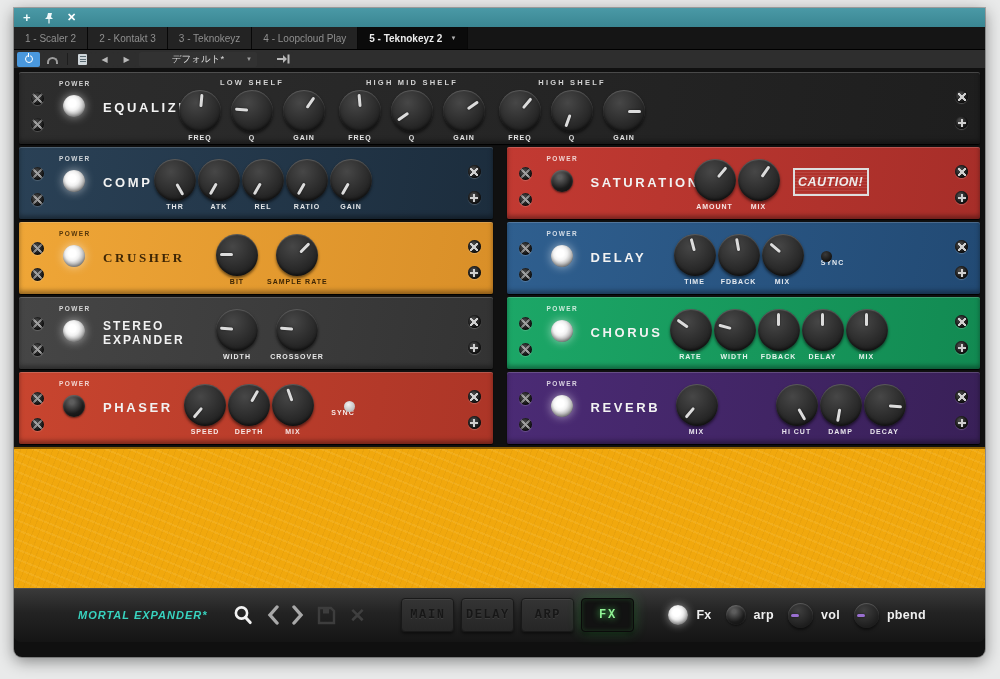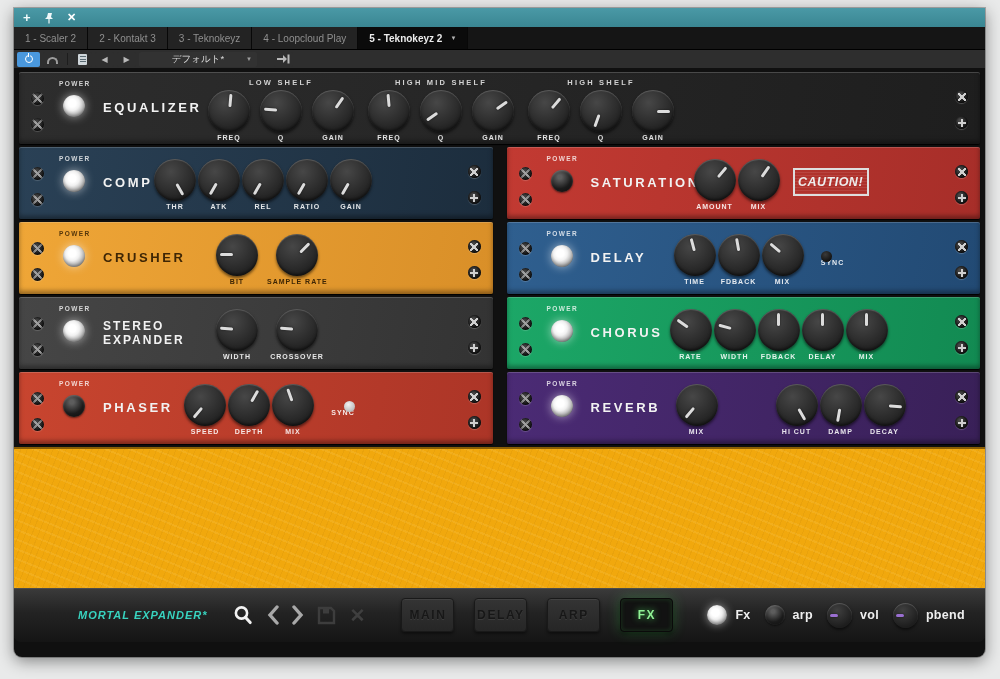--- a/index.html
+++ b/index.html
@@ -107,36 +107,36 @@
     box-shadow:inset 0 1px 2px rgba(255,255,255,.25), 0 1px 2px rgba(0,0,0,.55);
   }
   .led.on {
     background:radial-gradient(circle at 42% 38%, #ffffff 0 20%, #f1f1f1 38%, #b5b5b5 65%, #6c6c6c 92%);
     box-shadow:0 0 10px rgba(255,255,255,.55), inset 0 -2px 3px rgba(0,0,0,.25);
   }
   .sname {
     position:absolute; left:84px; top:50%; transform:translateY(-50%); margin:0;
     font-size:13px; font-weight:bold; letter-spacing:2.6px; color:#f2f2f2; line-height:1.2;
   }
-  .dark-text .sname { color:#3e2605; }
+  .dark-text .sname { color:#3e2605;font-family:Liberation Serif, serif; }
   .sname.wrap2 { width:112px; font-size:12px; letter-spacing:2px; }
   .knobs { position:absolute; top:12px; display:flex; }
   .kcol { width:44px; text-align:center; }
   .kcol.w { width:60px; }
   .knob {
     width:42px; height:42px; margin:0 auto; border-radius:50%; position:relative;
     background:radial-gradient(circle at 40% 30%, #474747, #2b2b2b 55%, #181818 92%);
     box-shadow:0 2px 3px rgba(0,0,0,.55), inset 0 1px 1px rgba(255,255,255,.2), inset 0 -2px 3px rgba(0,0,0,.5);
   }
   .ptr { position:absolute; inset:0; }
   .ptr::before { content:""; position:absolute; left:50%; top:4px; width:3px; height:13px; margin-left:-1.5px;
     border-radius:2px; background:#dcdcdc; box-shadow:0 0 2px rgba(0,0,0,.6); }
   .klabel { display:block; margin-top:2px; font-size:7px; font-weight:bold; letter-spacing:1px; color:rgba(255,255,255,.88); white-space:nowrap; }
   .dark-text .klabel { color:#3e2605; }
-  .eq-secs { position:absolute; left:184px; top:6px; display:flex; }
+  .eq-secs { position:absolute; left:155px; top:6px; display:flex; }
   .eq-sec { width:156px; margin-right:4px; }
   .sec-label { display:block; text-align:center; font-size:7.5px; font-weight:bold; letter-spacing:2.2px; color:#d2d2d2; margin-bottom:3px; }
   .eq-sec .krow { display:flex; }
   .eq-sec .kcol { width:52px; }
   .badge {
     position:absolute; left:286px; top:21px; width:76px; height:28px; border:2px solid #dedede;
     display:flex; align-items:center; justify-content:center;
     color:#ededed; font-weight:bold; font-style:italic; font-size:12.5px; letter-spacing:.5px;
     background:repeating-linear-gradient(0deg, rgba(255,255,255,.09) 0 1px, transparent 1px 3px);
   }
@@ -161,21 +161,21 @@
   }
   
   .bottombar {
     height:54px; background:linear-gradient(#3b3b3b, #232323 45%, #151515);
     border-radius:0 0 7px 7px; display:flex; align-items:center; padding:0 16px;
     box-shadow:inset 0 1px 0 rgba(255,255,255,.09);
   }
   .logo { color:#38d3bf; font-size:11px; font-weight:bold; font-style:italic; letter-spacing:1px; margin-left:48px; white-space:nowrap; }
   .bicons { display:flex; align-items:center; gap:13px; margin-left:26px; }
   .x-ico { color:#3f3f3f; font-size:19px; font-weight:bold; line-height:1; }
-  .navbtns { display:flex; gap:20px; margin-left:36px; }
+  .navbtns { display:flex; gap:7px; margin-left:36px;font-family:Liberation Mono, monospace; }
   .nbtn {
     width:53px; height:34px; display:flex; align-items:center; justify-content:center;
     background:linear-gradient(#343434,#262626); border:1px solid #191919; border-radius:4px;
     font-size:12px; font-weight:bold; letter-spacing:1.6px; color:#171717;
     text-shadow:0 1px 0 rgba(255,255,255,.08);
     box-shadow:inset 0 1px 0 rgba(255,255,255,.07), 0 2px 3px rgba(0,0,0,.45);
   }
   .nbtn.on {
     background:#121212; color:#90f295; text-shadow:0 0 7px rgba(90,255,110,.85);
     border-color:#0a0a0a;

